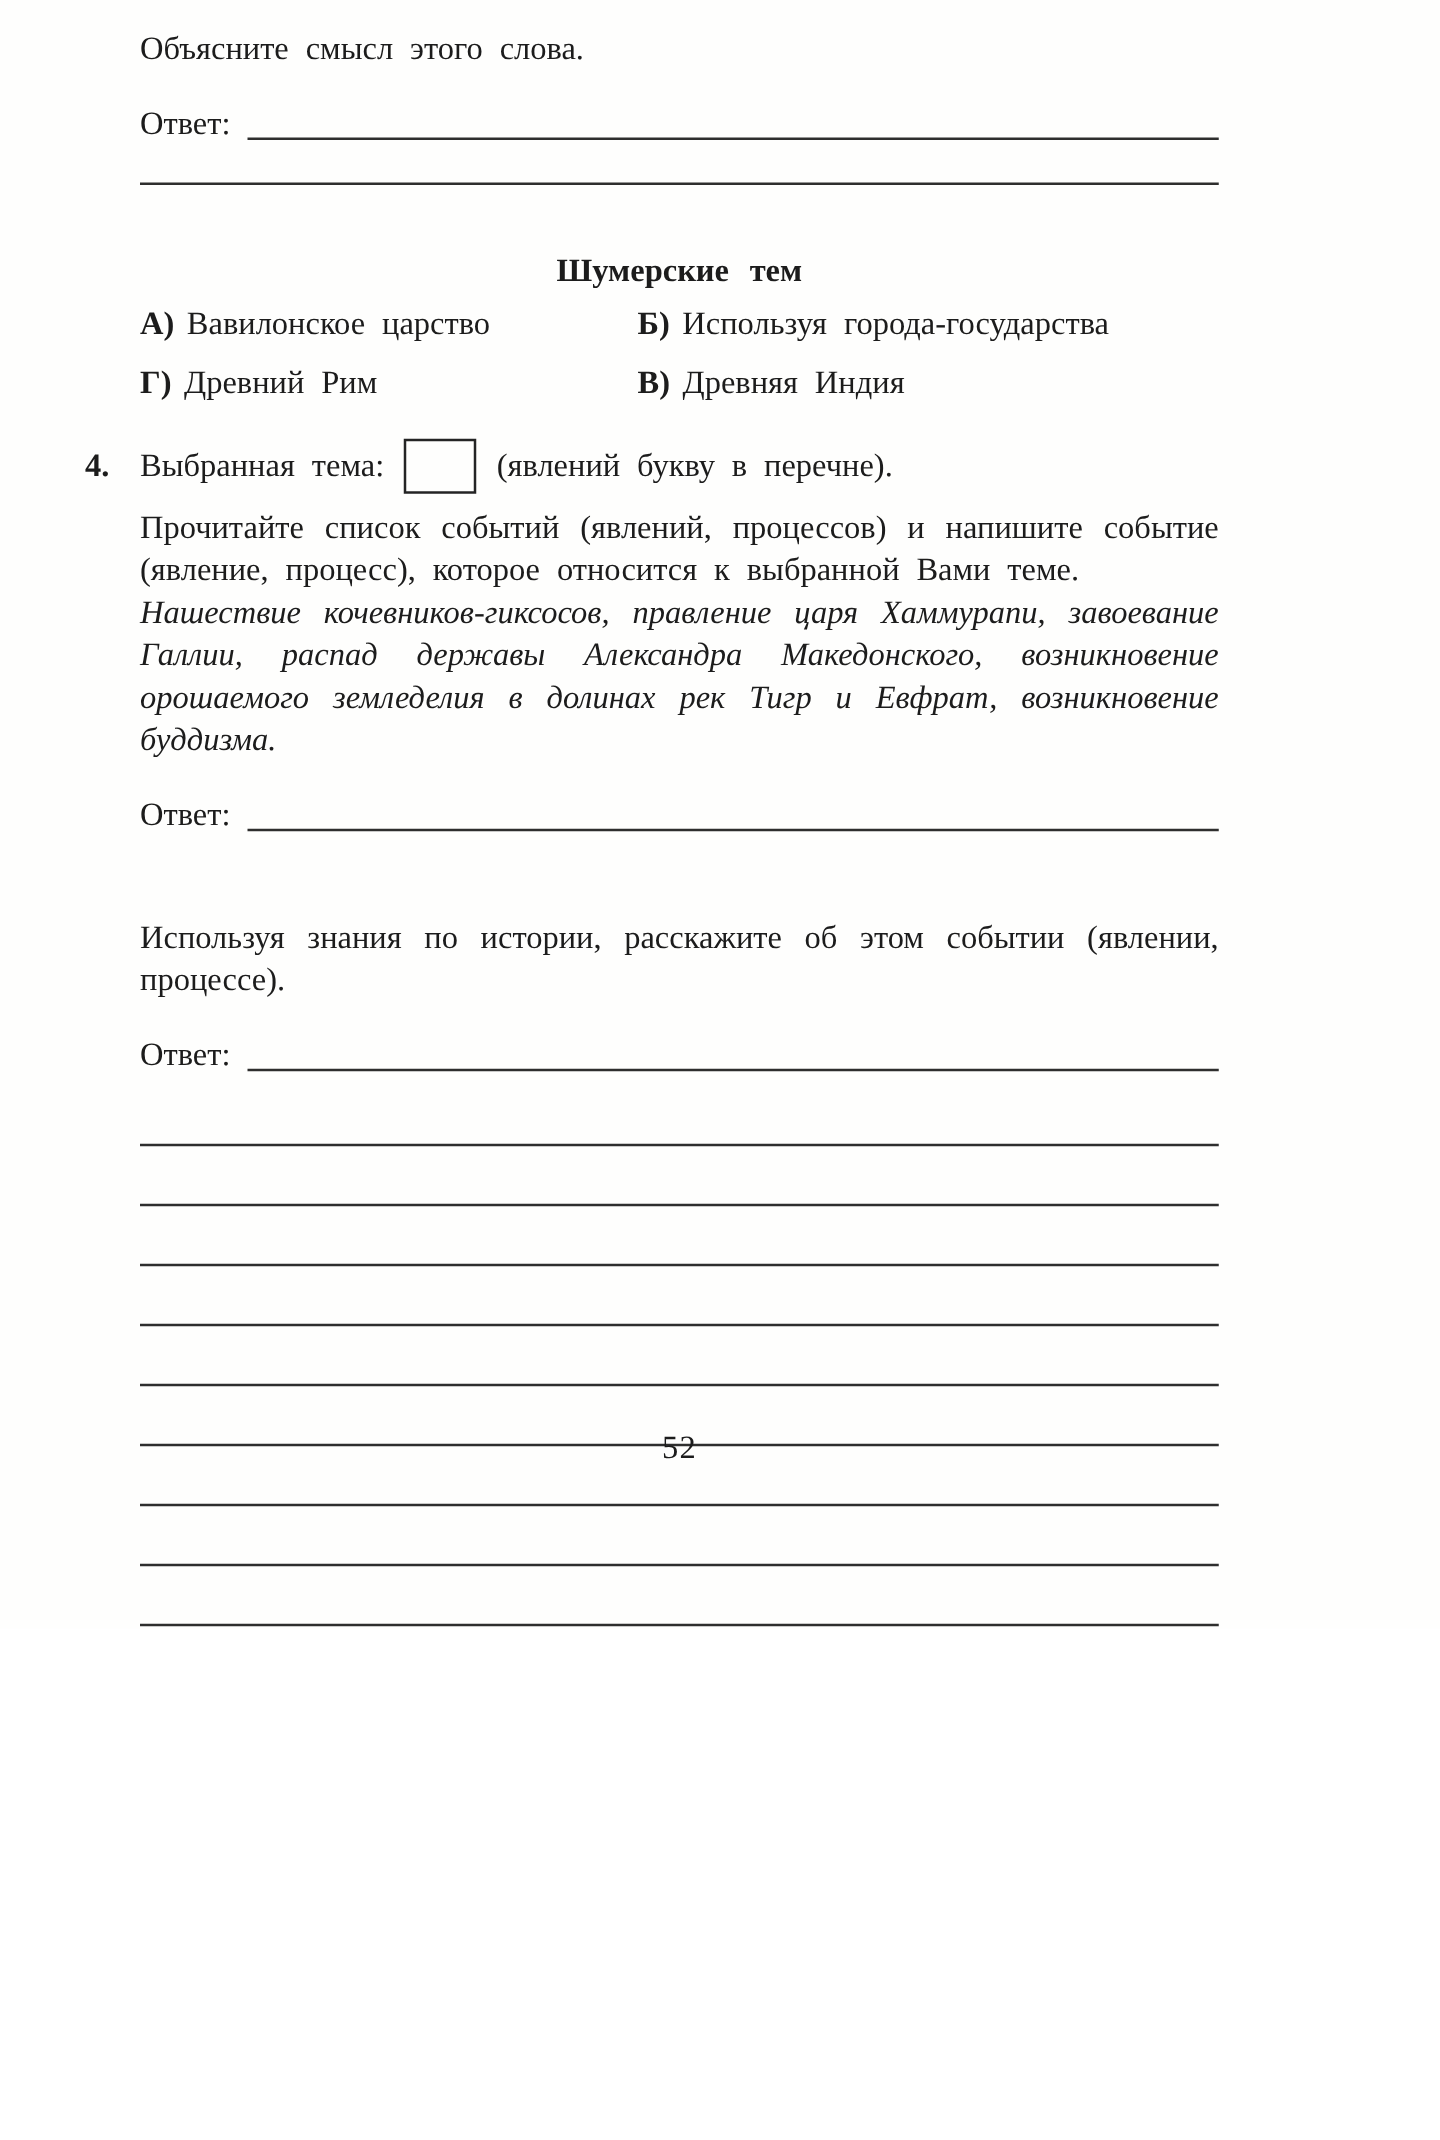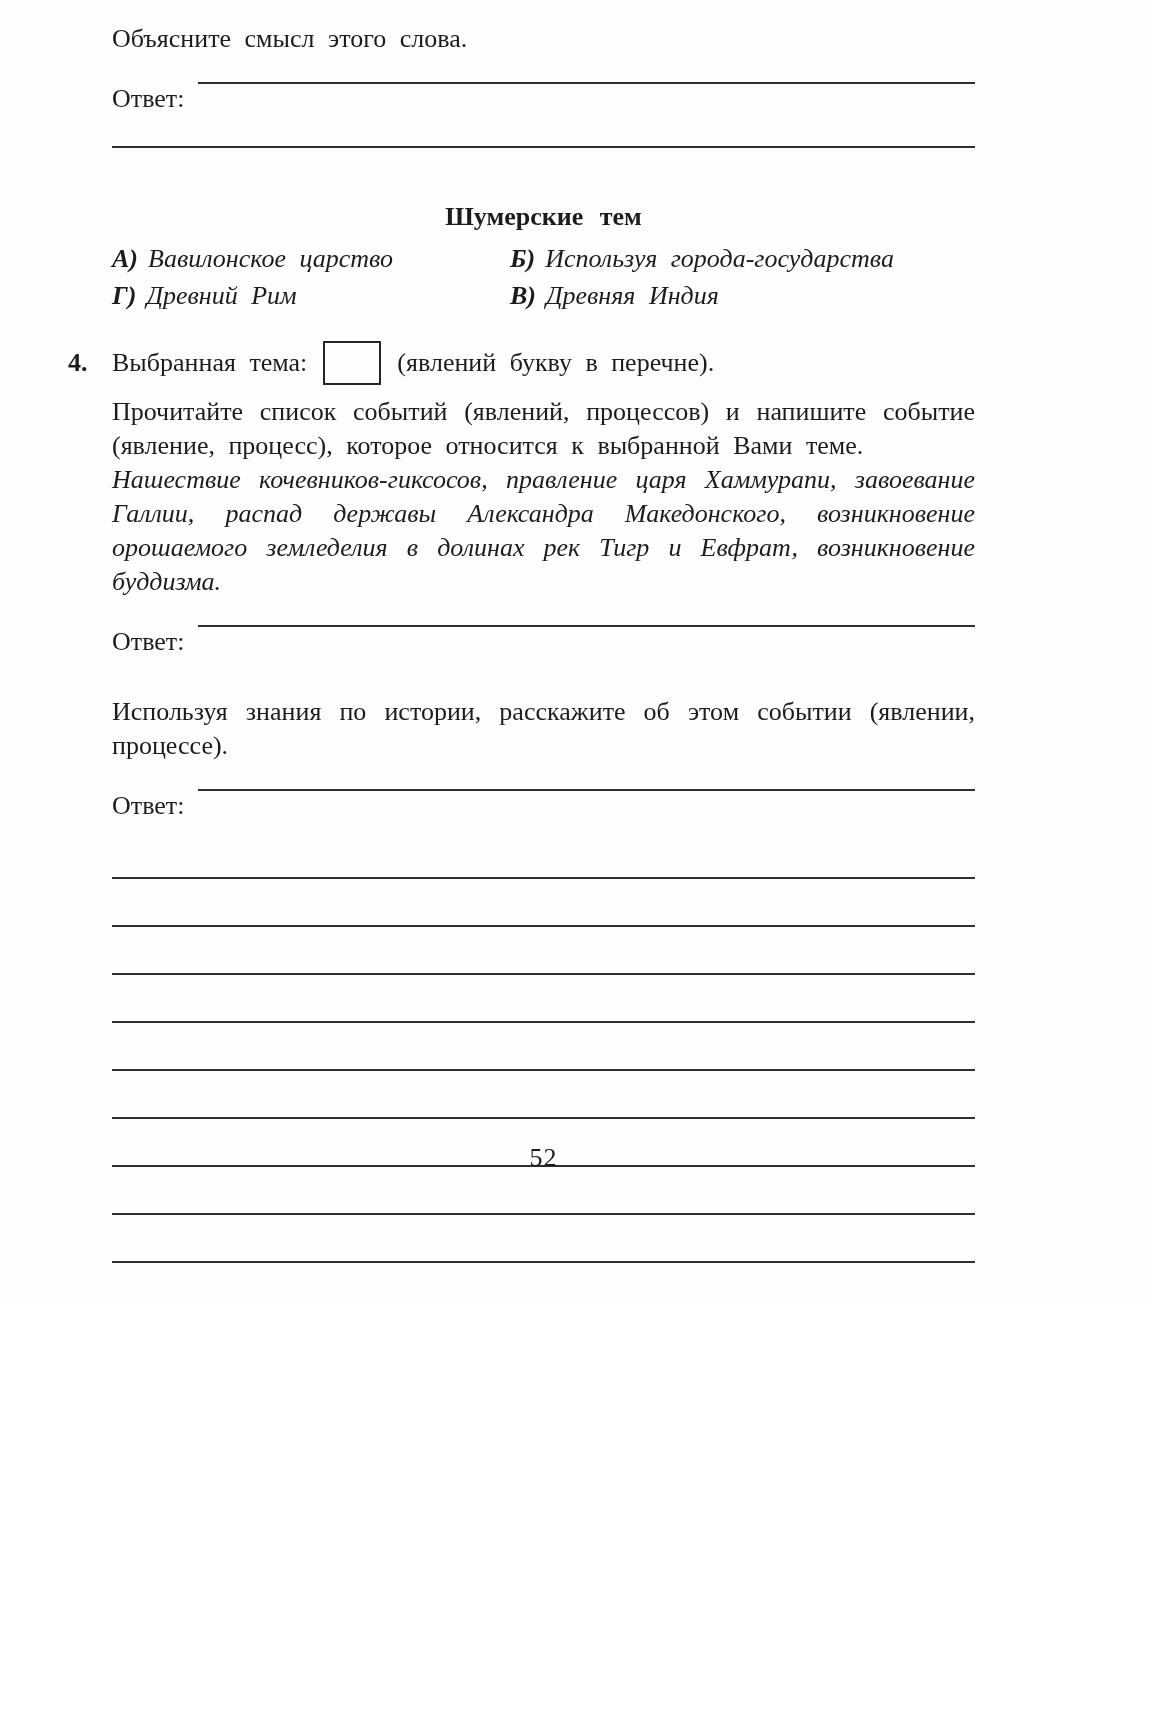--- a/index.html
+++ b/index.html
@@ -21,21 +21,21 @@
 
   .para {
     text-align: justify;
     word-spacing: 7px;
   }
 
   .intro { margin-top: 0; }
 
   .answer-row {
     display: flex;
-    align-items: flex-start;
+    align-items: flex-end;
     margin-top: 26px;
   }
   .answer-row .label {
     flex: none;
     padding-right: 14px;
     word-spacing: normal;
   }
   .answer-row .line {
     flex: 1;
     border-bottom: 2px solid #2e2e2e;
@@ -51,23 +51,22 @@
   .topics-header {
     text-align: center;
     font-weight: bold;
     margin-top: 52px;
     word-spacing: 10px;
   }
 
   .topics-grid {
     display: grid;
     grid-template-columns: 398px 1fr;
-    row-gap: 3px;
+    row-gap: 13px;
     margin-top: 8px;
-    font-style: italic;
   }
   .topic { word-spacing: 7px; }
   .topic .letter { font-weight: bold; padding-right: 10px; }
 
   .task {
     position: relative;
     margin-top: 28px;
   }
   .task-number {
     position: absolute;
@@ -88,21 +87,21 @@
     flex: none;
     background: #fefefd;
   }
 
   .instruction { margin-top: 10px; }
 
   .events {
     font-style: italic;
   }
 
-  .followup { margin-top: 36px; }
+  .followup { margin-top: 64px; }
 
   .ruled-block { margin-top: 8px; }
 
   .page-number {
     position: absolute;
     left: 112px;
     right: 177px;
     bottom: 128px;
     text-align: center;
     font-weight: normal;

